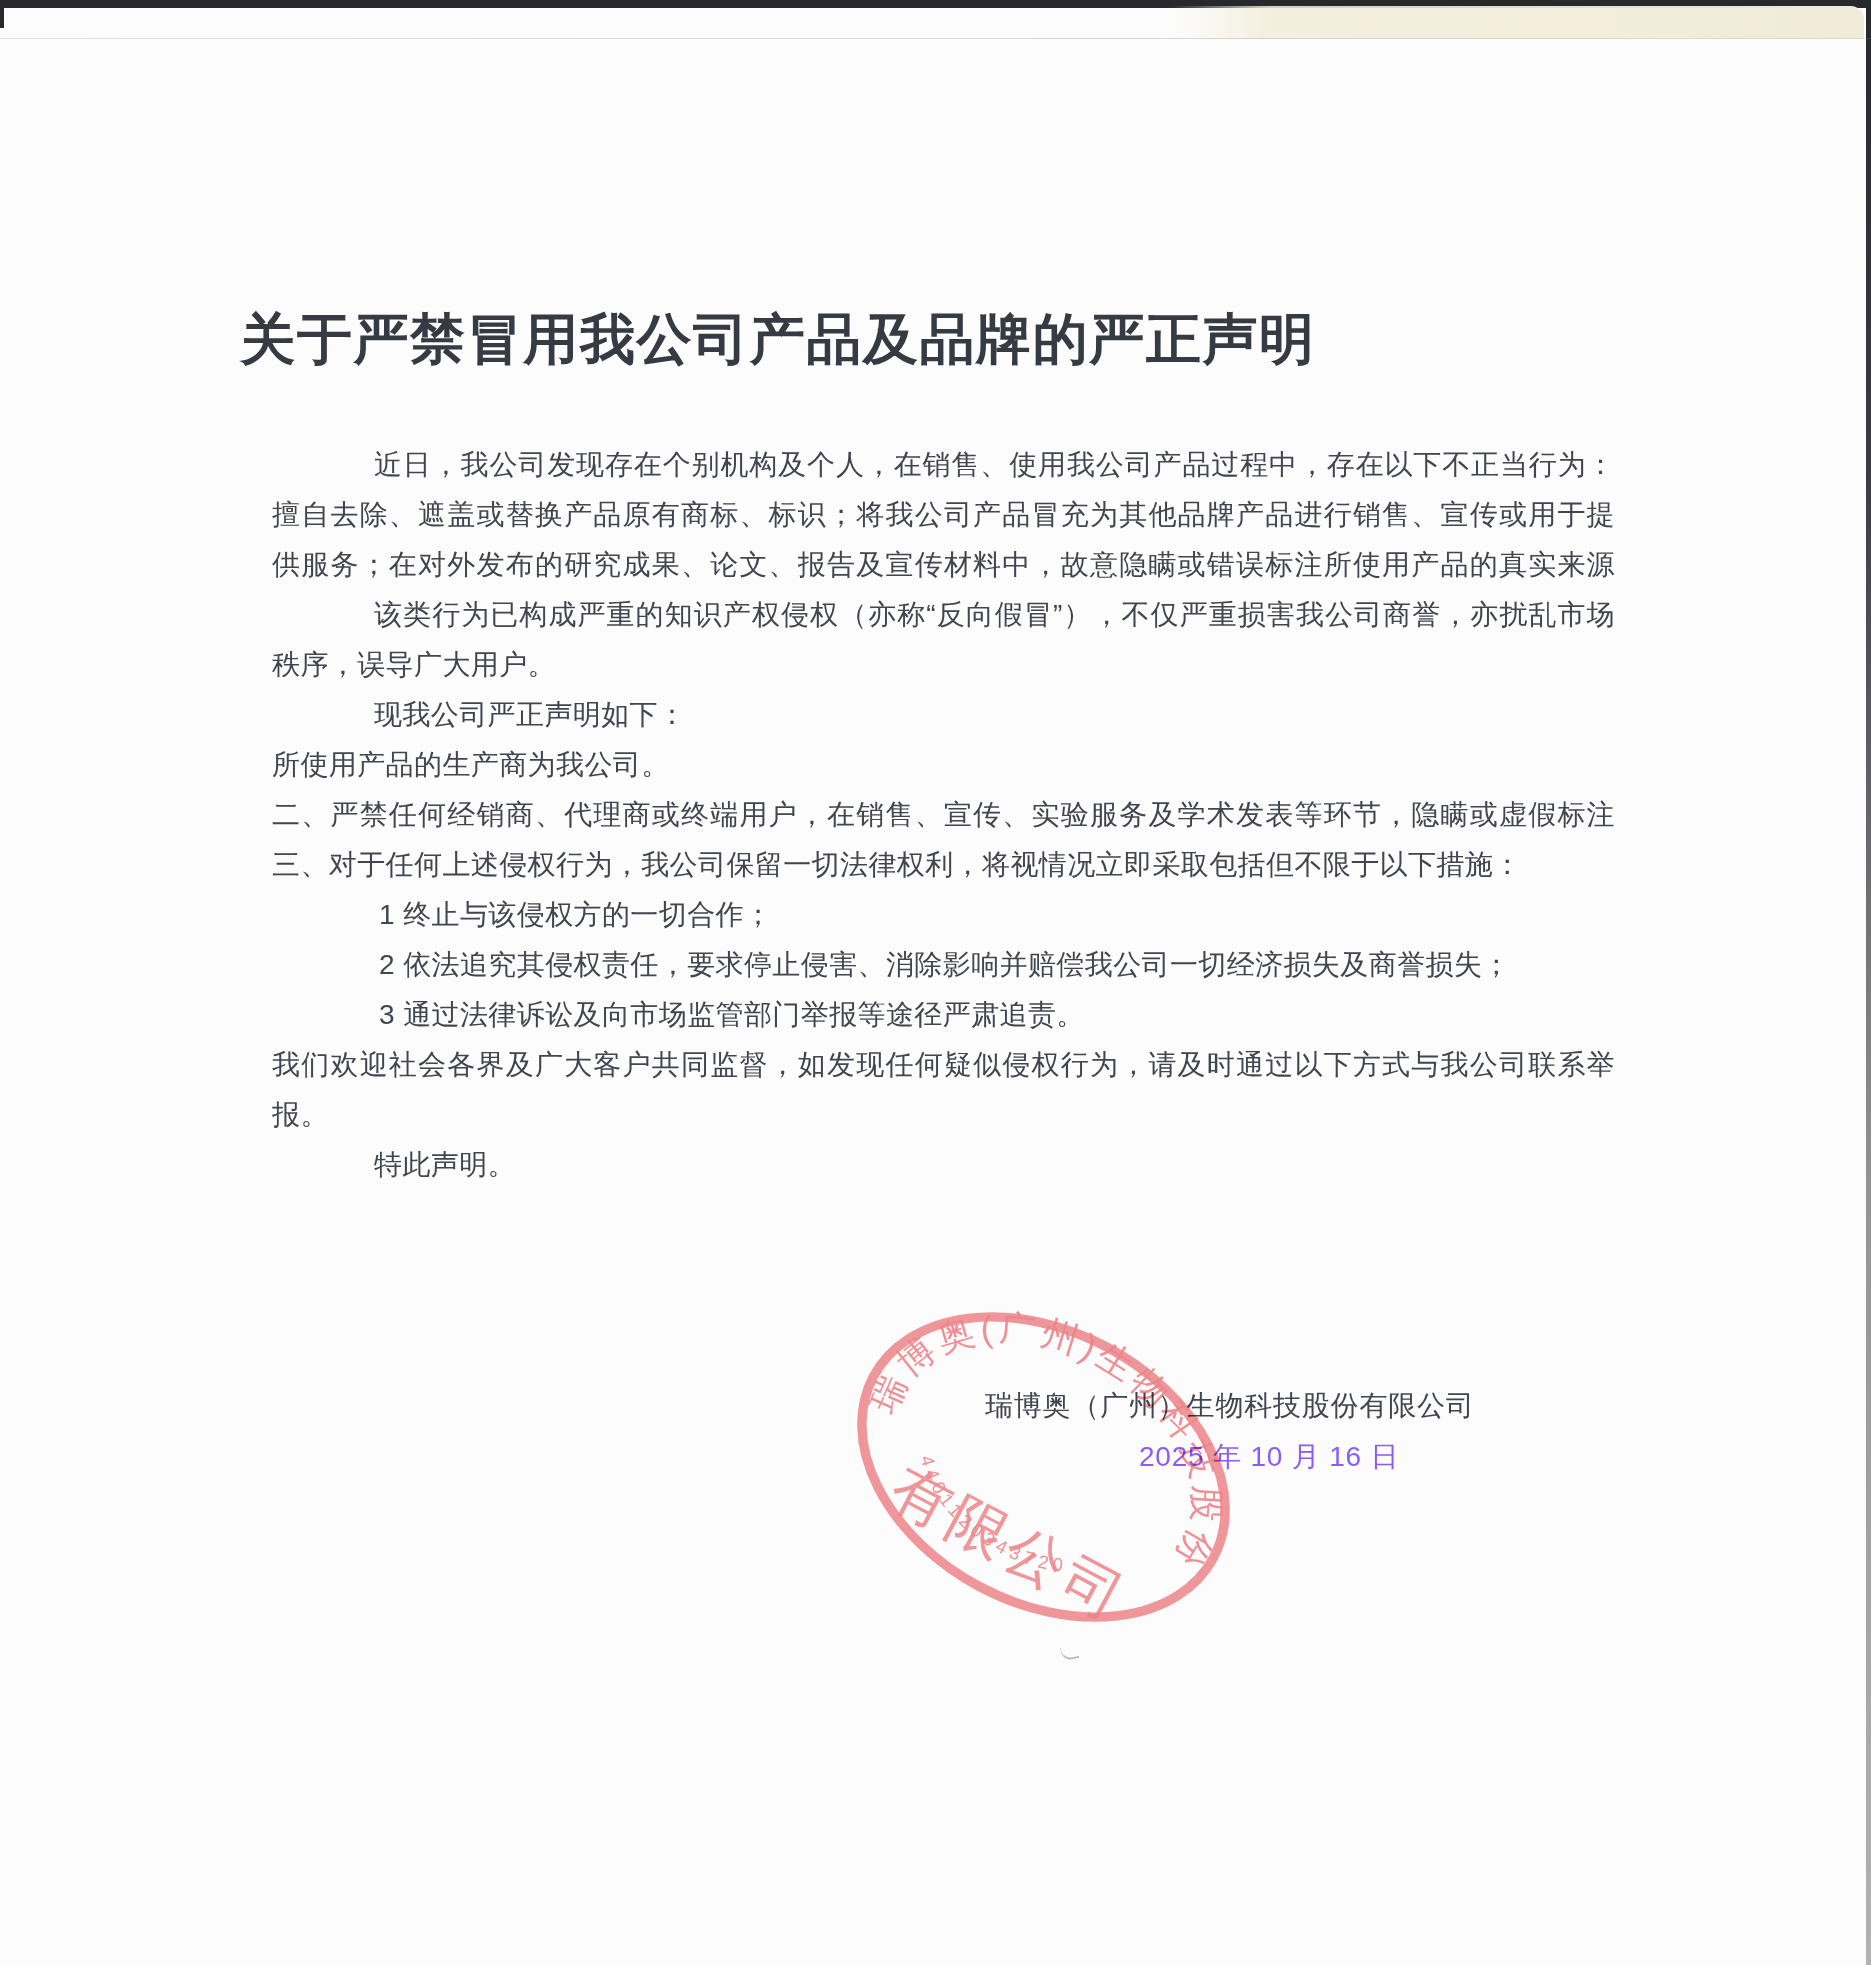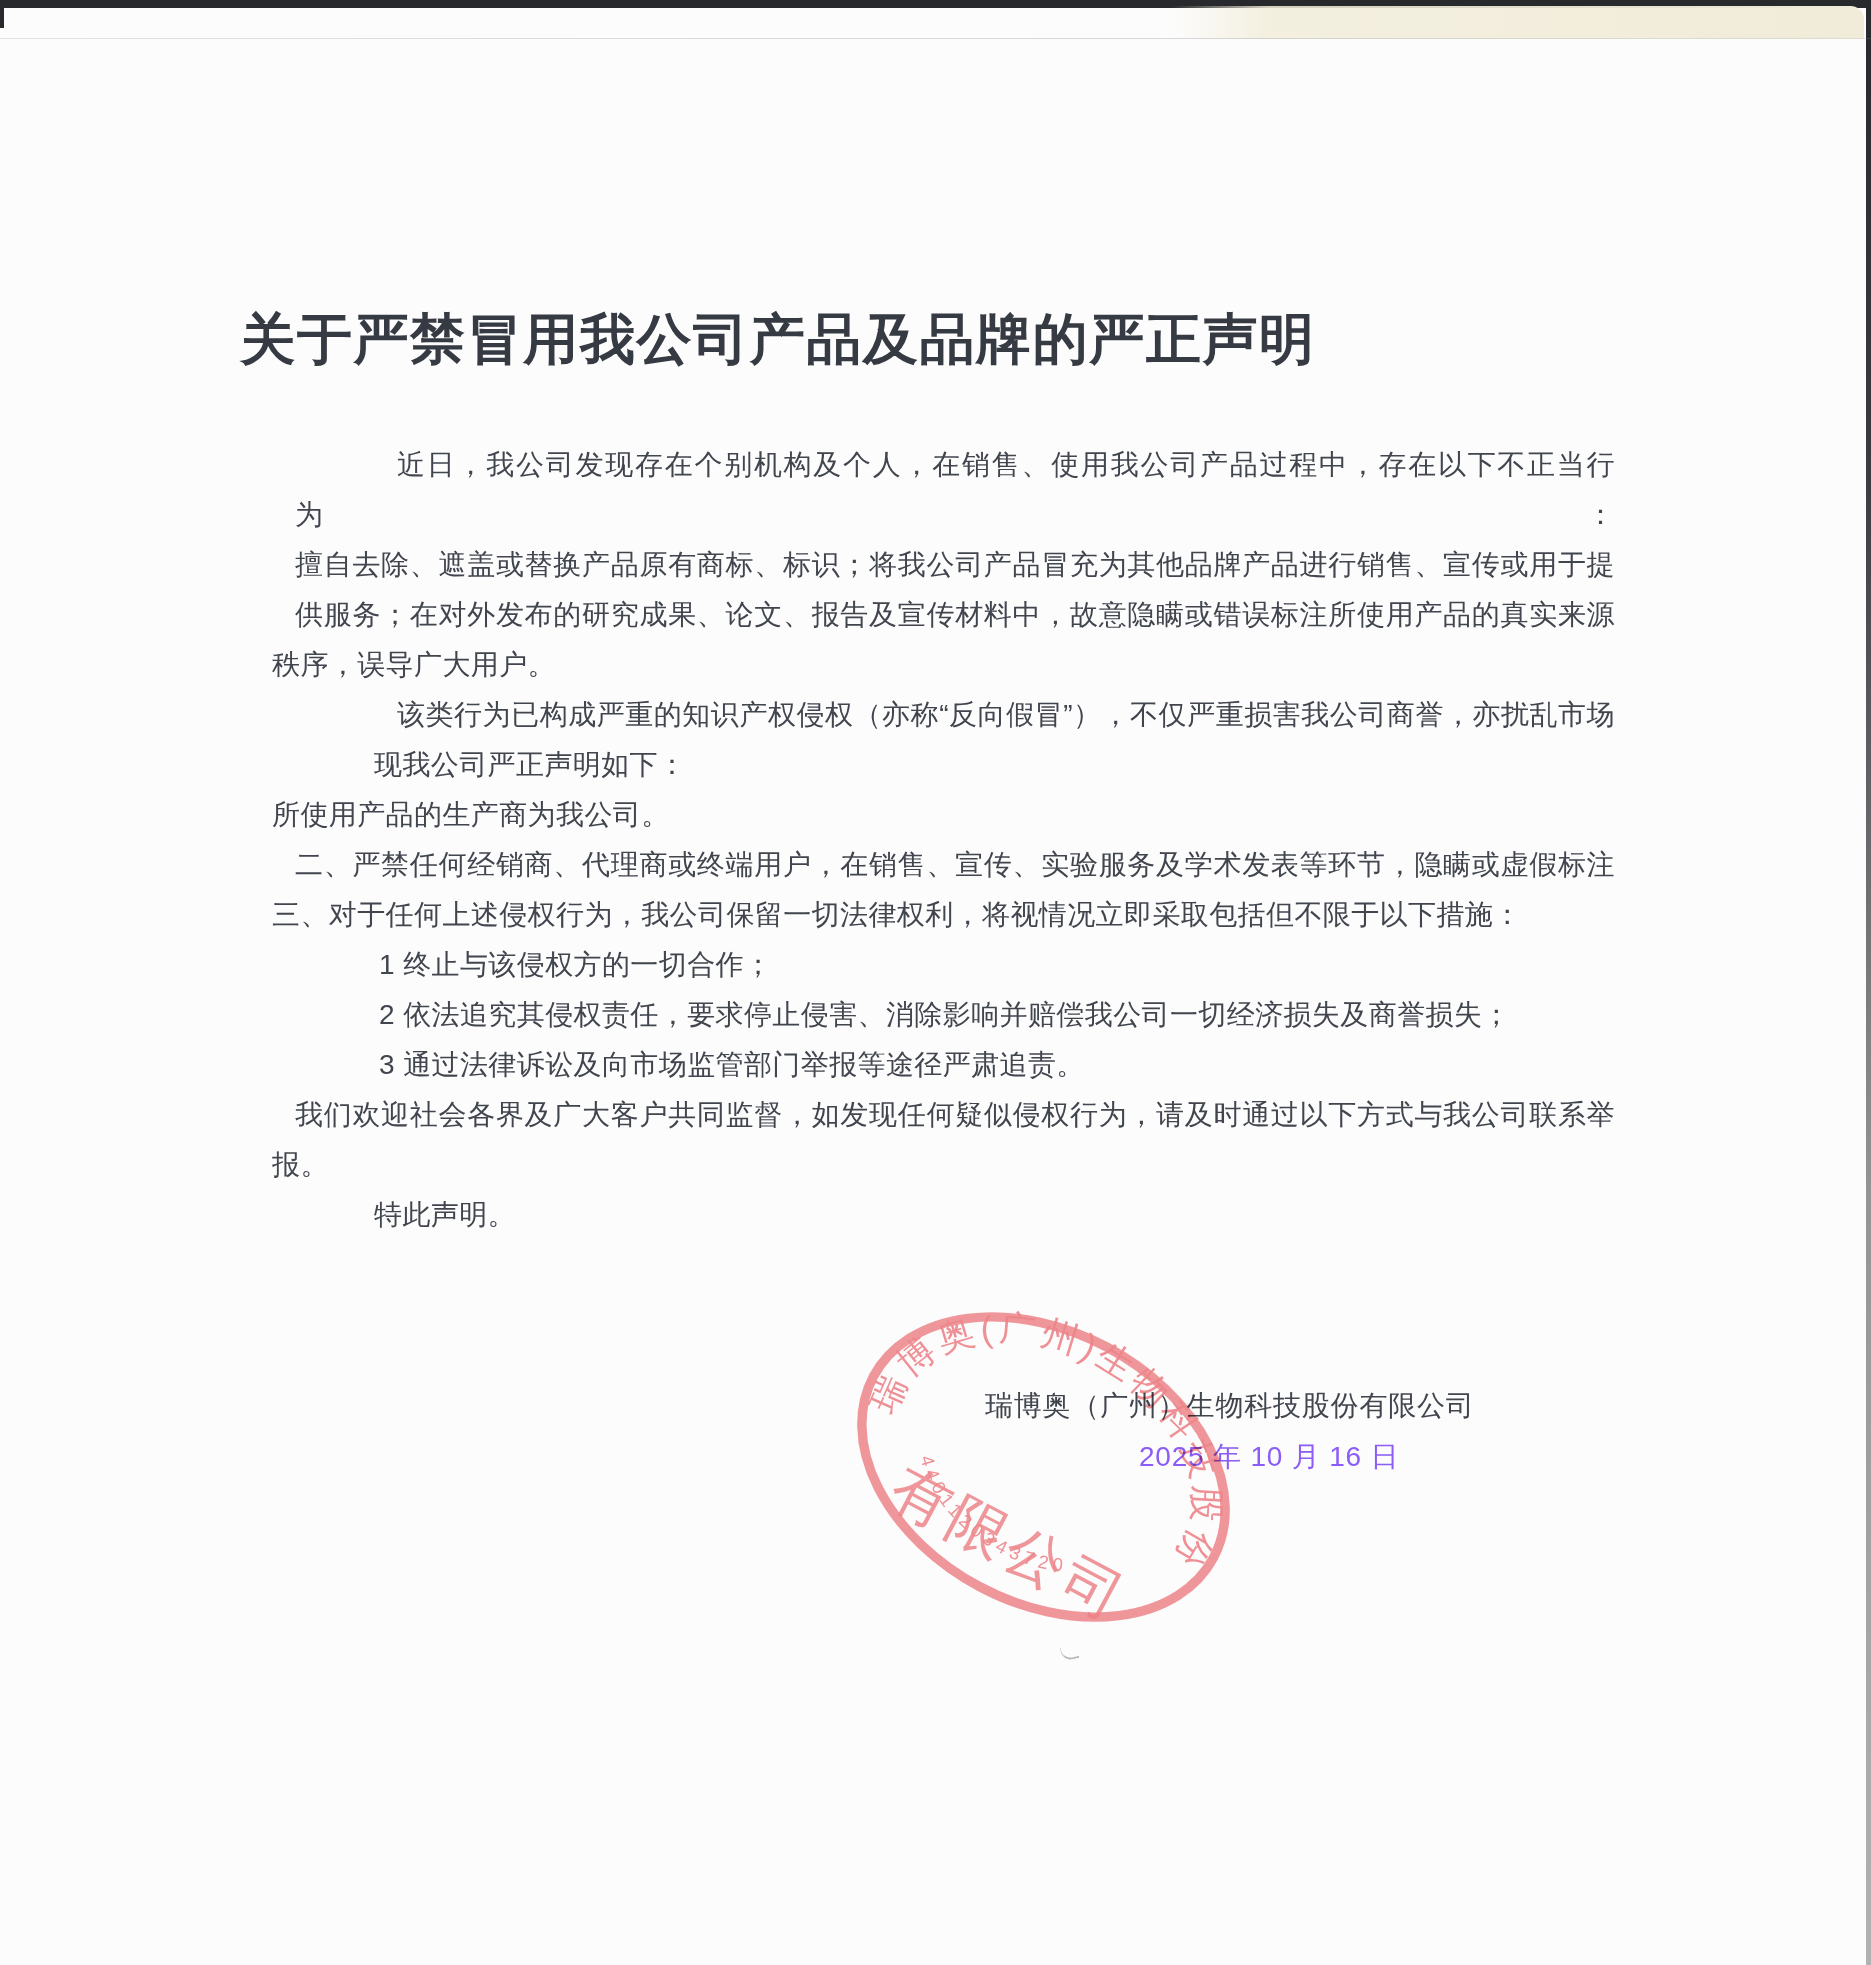--- a/index.html
+++ b/index.html
@@ -43,21 +43,21 @@
   }
   .doc-body{
     position:absolute;left:272px;top:440px;width:1343px;
     font-size:28px;line-height:50px;
     color:#41454e;
     letter-spacing:0.4px;
   }
   .doc-body .line{white-space:nowrap;}
   .doc-body .ind{text-indent:102px;}
   .doc-body .num{text-indent:107px;}
-  .doc-body .full{text-align:justify;text-align-last:justify;white-space:normal;margin-left:23px;}
+  .doc-body .full{text-align:justify;text-align-last:justify;white-space:normal;}
   .sig-company{
     position:absolute;left:985px;top:1387px;
     font-size:28px;color:#41454e;letter-spacing:0.8px;white-space:nowrap;
   }
   .sig-date{
     position:absolute;left:1139px;top:1438px;
     font-size:28px;color:#8b5cf6;letter-spacing:0.8px;white-space:nowrap;
   }
   
   .stamp{
@@ -77,22 +77,22 @@
   <div class="scan-cream-corner"></div>
   <div class="scan-seam"></div>
   <div class="speck-squiggle"></div>
 
   <div class="doc-title">关于严禁冒用我公司产品及品牌的严正声明</div>
 
   <div class="doc-body">
     <div class="line ind full">近日，我公司发现存在个别机构及个人，在销售、使用我公司产品过程中，存在以下不正当行为：</div>
     <div class="line full">擅自去除、遮盖或替换产品原有商标、标识；将我公司产品冒充为其他品牌产品进行销售、宣传或用于提</div>
     <div class="line full">供服务；在对外发布的研究成果、论文、报告及宣传材料中，故意隐瞒或错误标注所使用产品的真实来源</div>
+    <div class="line ind full">该类行为已构成严重的知识产权侵权（亦称“反向假冒”），不仅严重损害我公司商誉，亦扰乱市场</div>
     <div class="line">秩序，误导广大用户。</div>
-    <div class="line ind full">该类行为已构成严重的知识产权侵权（亦称“反向假冒”），不仅严重损害我公司商誉，亦扰乱市场</div>
     <div class="line ind">现我公司严正声明如下：</div>
     <div class="line">所使用产品的生产商为我公司。</div>
     <div class="line full">二、严禁任何经销商、代理商或终端用户，在销售、宣传、实验服务及学术发表等环节，隐瞒或虚假标注</div>
     <div class="line">三、对于任何上述侵权行为，我公司保留一切法律权利，将视情况立即采取包括但不限于以下措施：</div>
     <div class="line num">1  终止与该侵权方的一切合作；</div>
     <div class="line num">2  依法追究其侵权责任，要求停止侵害、消除影响并赔偿我公司一切经济损失及商誉损失；</div>
     <div class="line num">3  通过法律诉讼及向市场监管部门举报等途径严肃追责。</div>
     <div class="line full">我们欢迎社会各界及广大客户共同监督，如发现任何疑似侵权行为，请及时通过以下方式与我公司联系举</div>
     <div class="line">报。</div>
     <div class="line ind">特此声明。</div>

